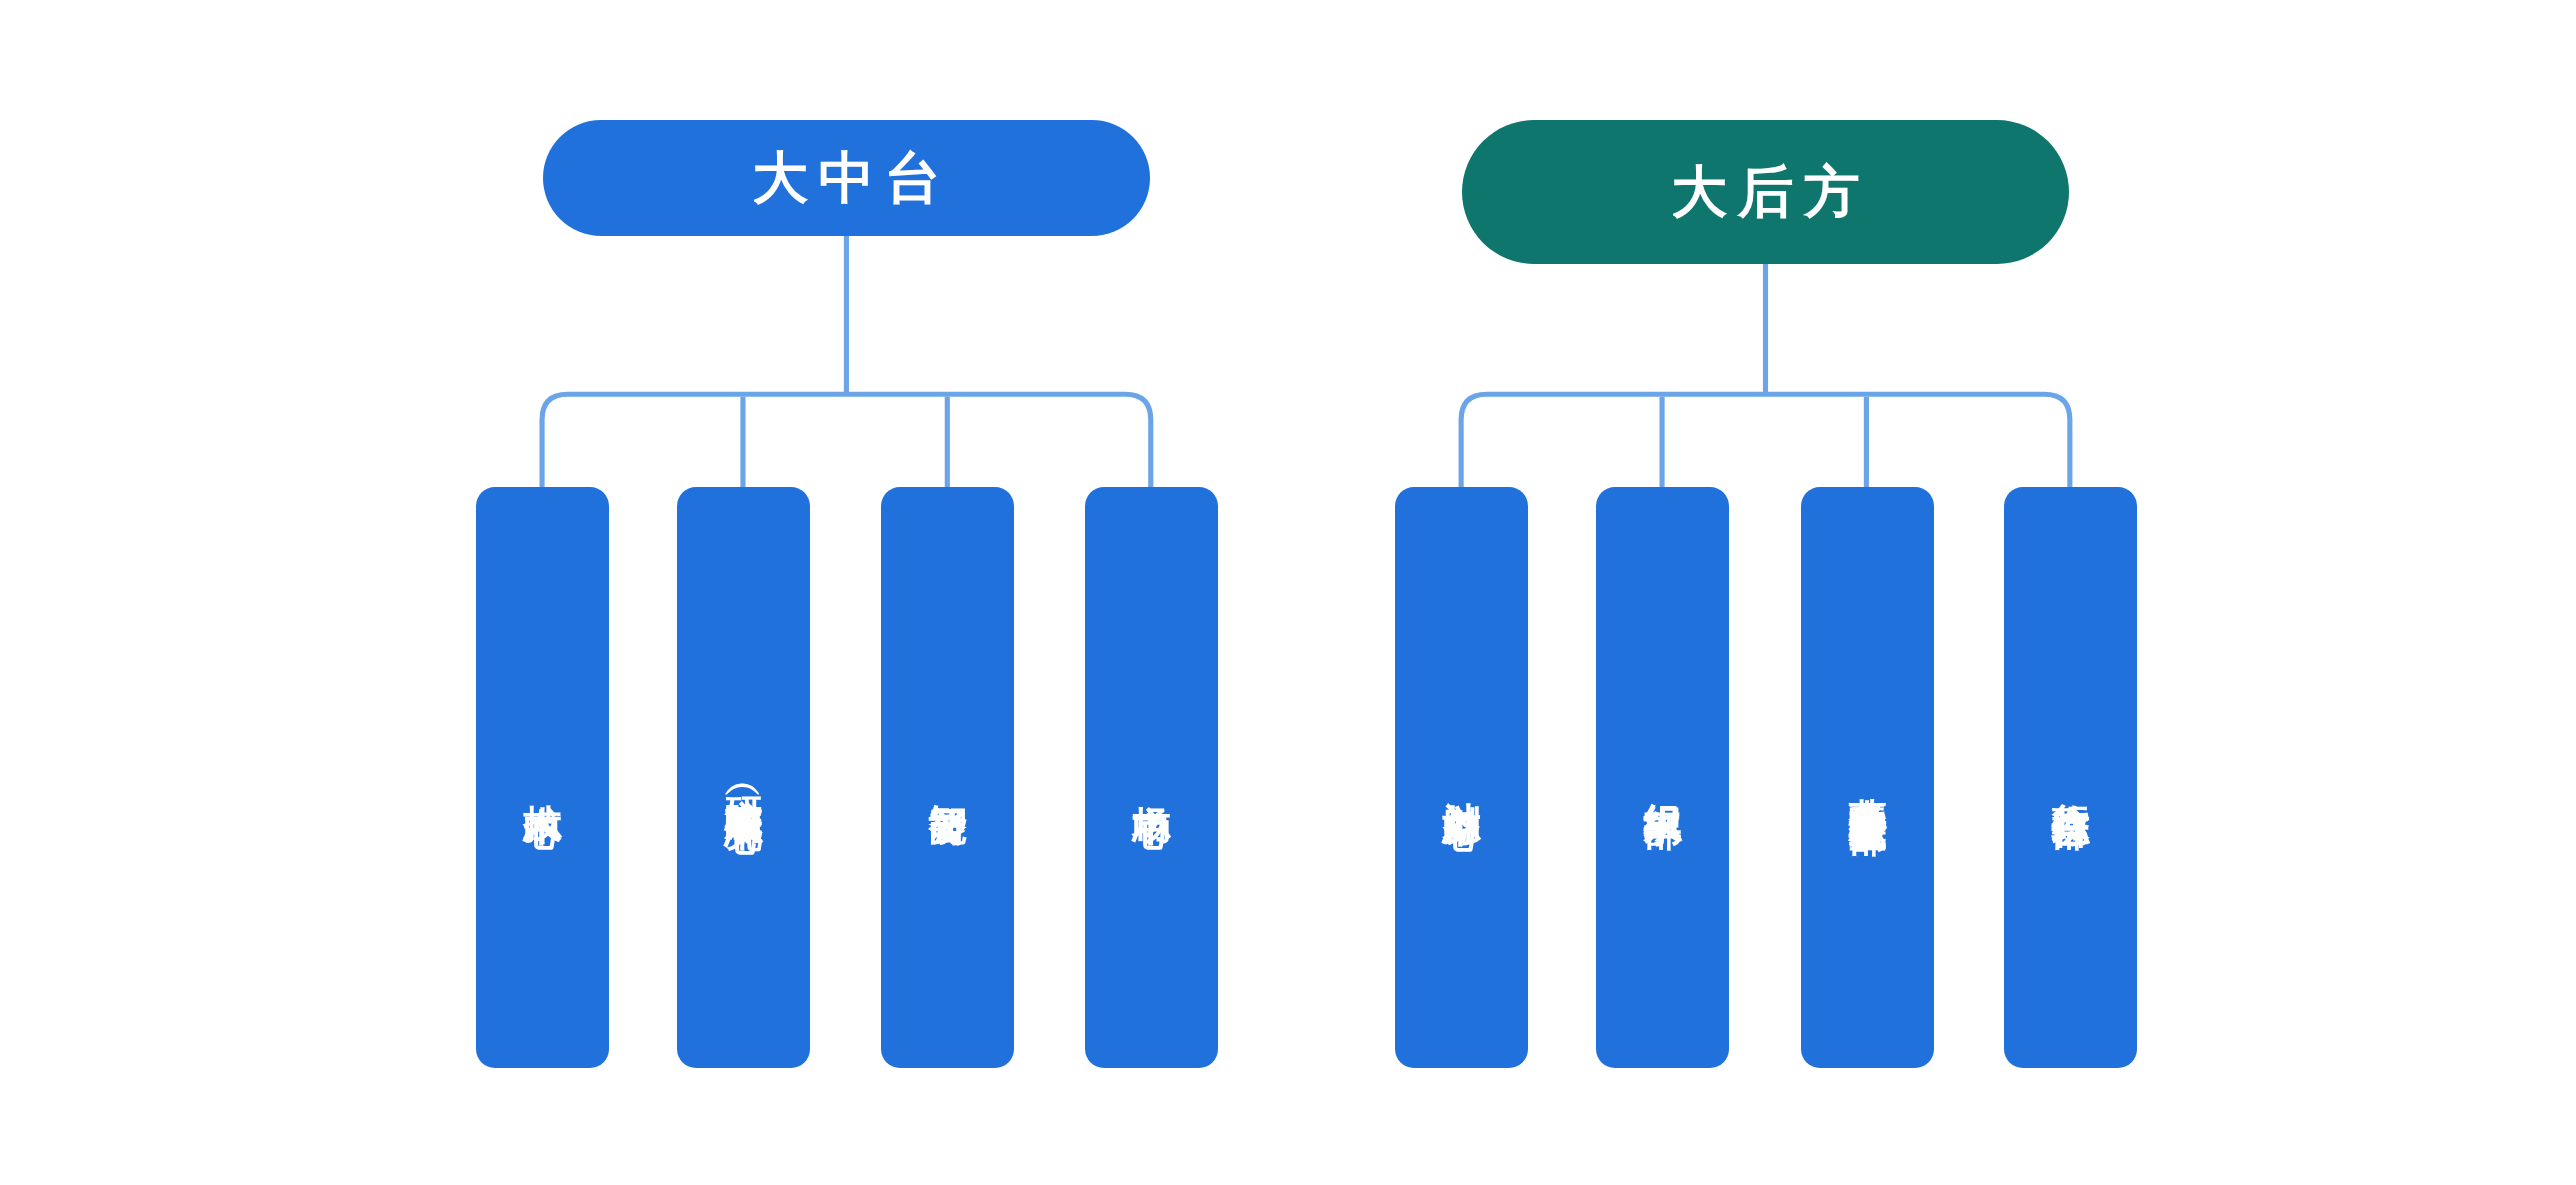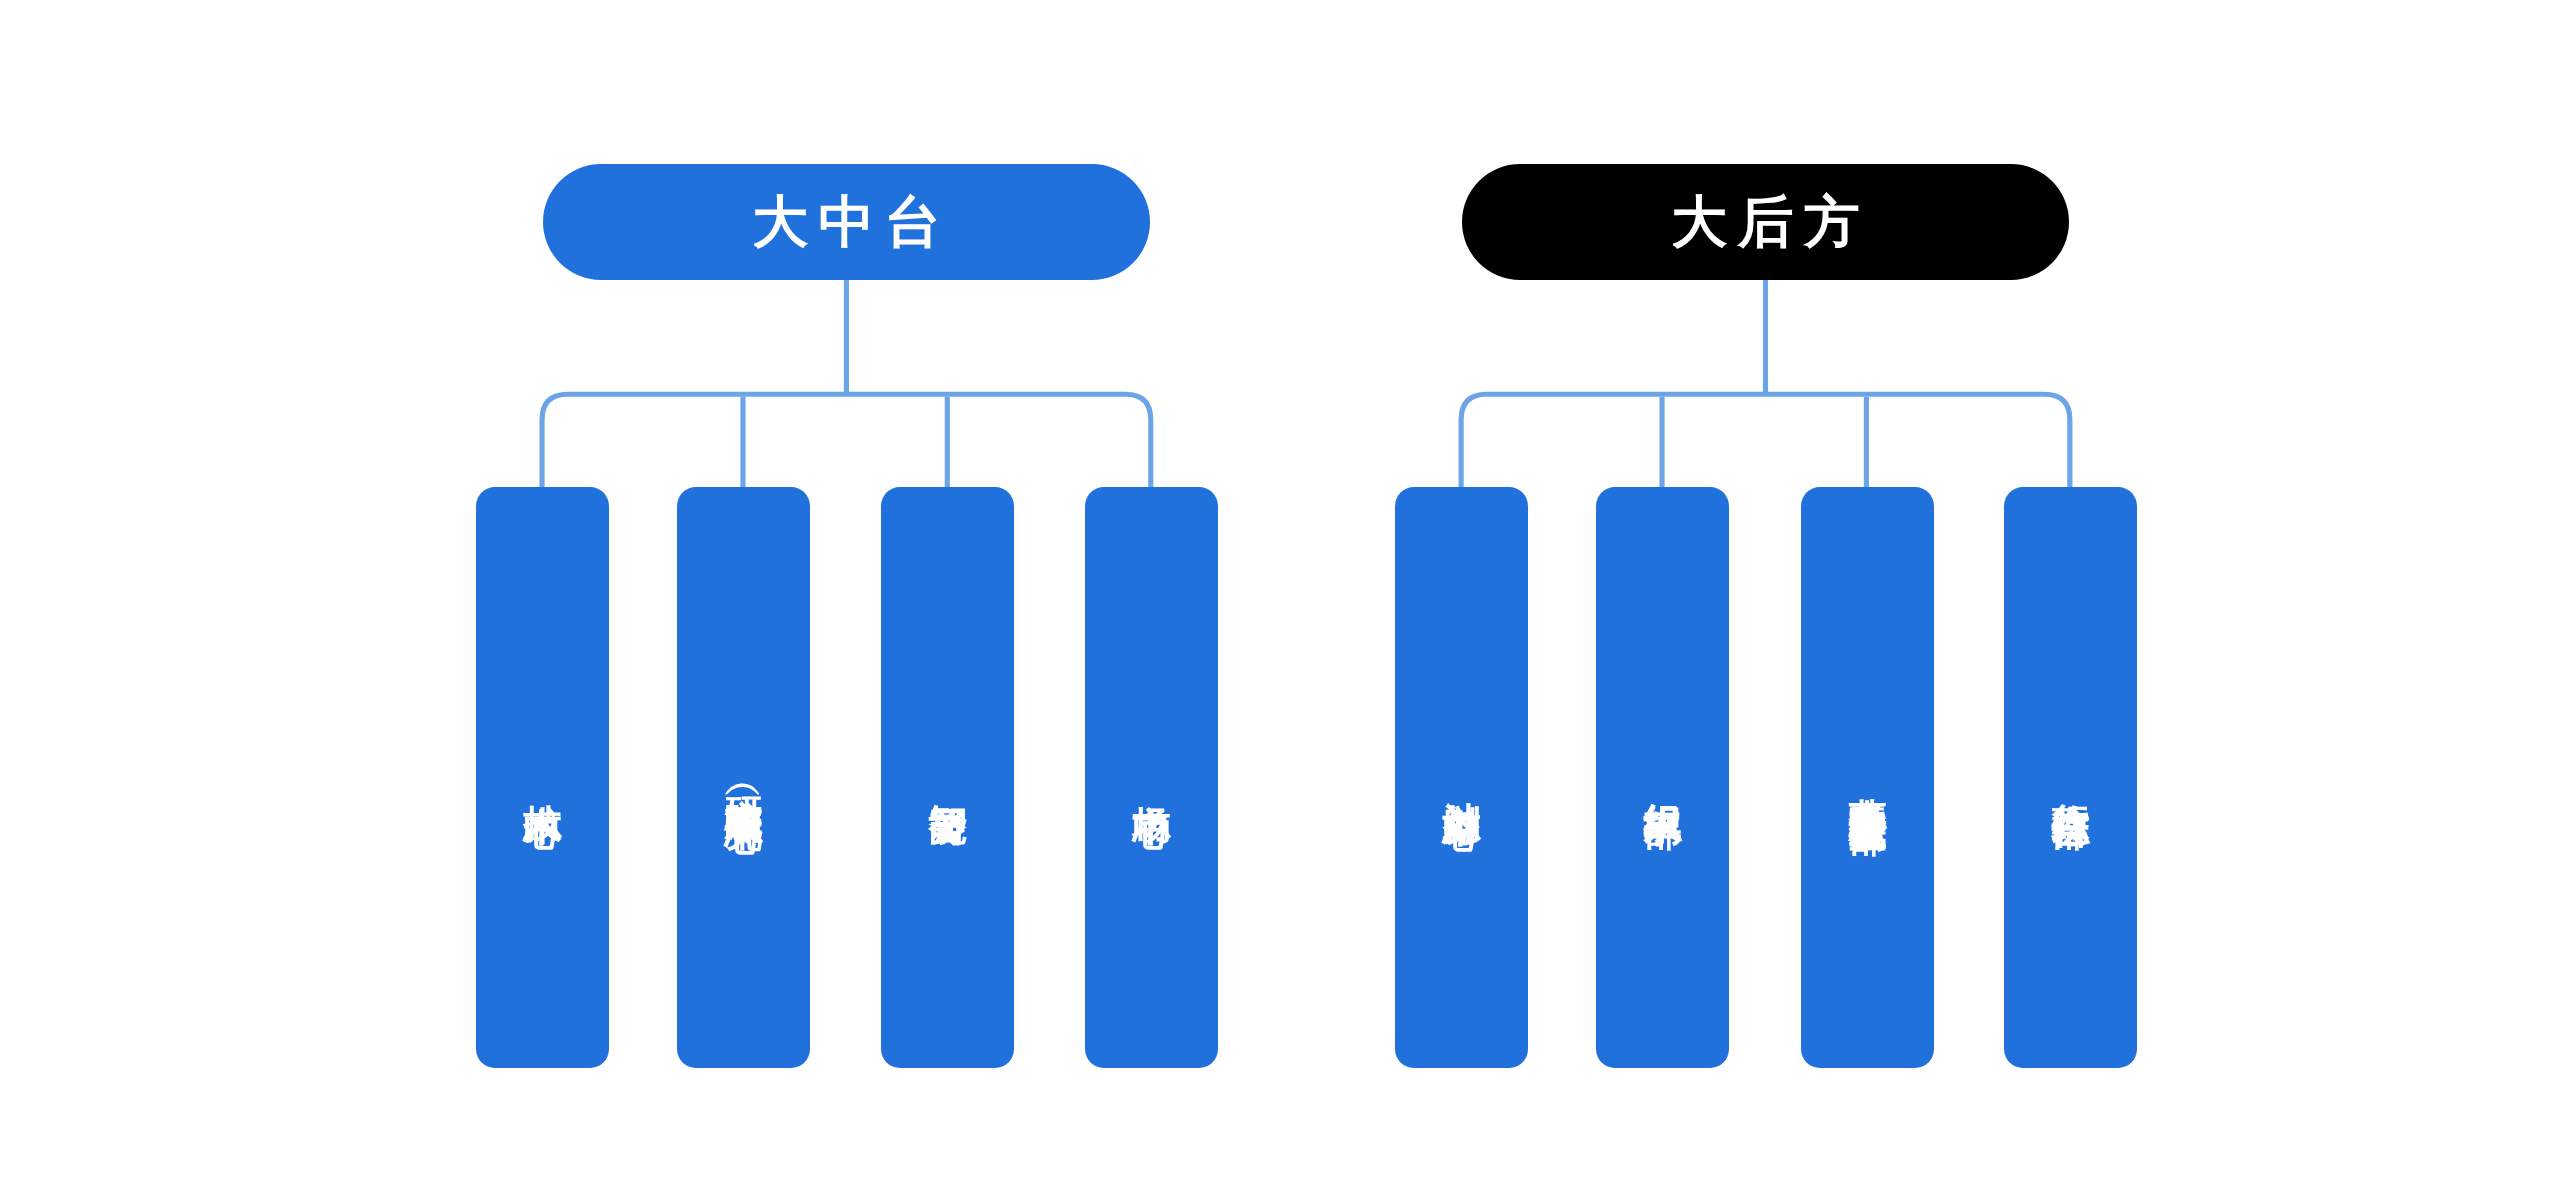--- a/index.html
+++ b/index.html
@@ -34,21 +34,20 @@
 
   
   .root-node {
     position: absolute;
     display: flex;
     align-items: center;
     justify-content: center;
     background: #2171dc;
     border-radius: 8549px;
     box-sizing: border-box;
-    margin-top: 44px;
   }
   .root-label {
     color: #ffffff;
     font-size: 56px;
     font-weight: bold;
     letter-spacing: 10.3px;
     text-indent: 10.3px;
     line-height: 1;
     white-space: nowrap;
   }
@@ -119,21 +118,21 @@
   </div>
 
   <div class="child-node" style="left: 881px; top: 487px; width: 133px; height: 581px; background: rgb(33, 113, 220);">
     <span class="child-label" style="color: rgb(255, 255, 255);">智能公司</span>
   </div>
 
   <div class="child-node" style="left: 1085px; top: 487px; width: 133px; height: 581px; background: rgb(33, 113, 220);">
     <span class="child-label" style="color: rgb(255, 255, 255);">市场中心</span>
   </div>
 
-  <div class="root-node" style="left: 1462px; top: 120px; width: 607px; height: 116px; background: #000000; justify-content: center;">
+  <div class="root-node" style="left: 1462px; top: 120px; width: 607px; height: 144px; background: #0f766e; justify-content: center;">
     <span class="root-label" style="color: rgb(255, 255, 255);">大后方</span>
   </div>
 
   <div class="child-node" style="left: 1395px; top: 487px; width: 133px; height: 581px; background: rgb(33, 113, 220);">
     <span class="child-label" style="color: rgb(255, 255, 255);">计划财务中心</span>
   </div>
 
   <div class="child-node" style="left: 1596px; top: 487px; width: 133px; height: 581px; background: rgb(33, 113, 220);">
     <span class="child-label" style="color: rgb(255, 255, 255);">组织人事部</span>
   </div>

